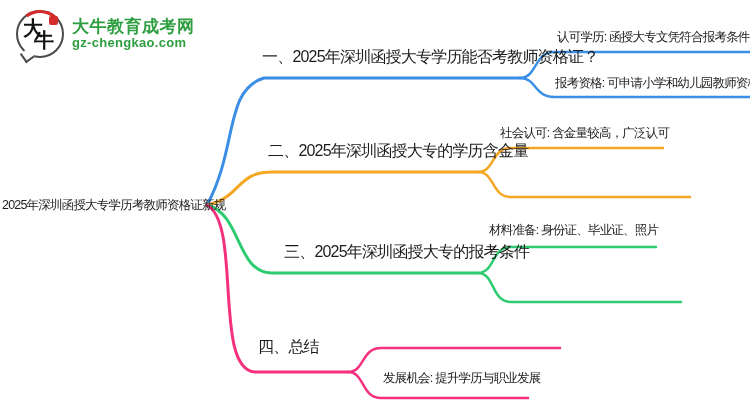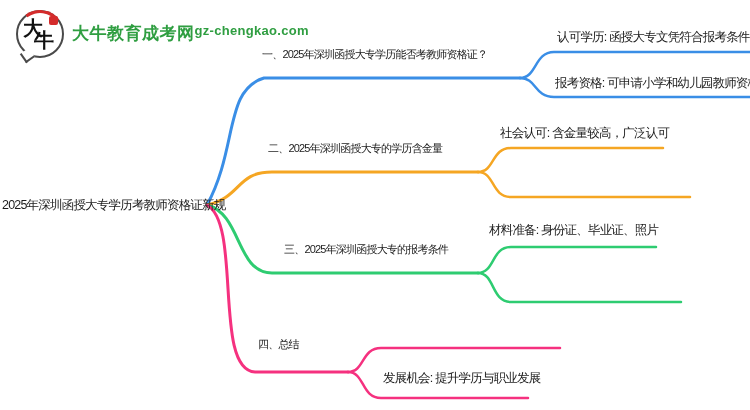--- a/index.html
+++ b/index.html
@@ -2,32 +2,32 @@
 <html><head>
 <meta charset="utf-8">
 <style>
   html,body{margin:0;padding:0;}
   body{width:750px;height:410px;background:#ffffff;font-family:"Liberation Sans","DejaVu Sans",sans-serif;}
   .canvas{position:relative;width:750px;height:410px;overflow:hidden;background:#fff;}
   svg.links{position:absolute;left:0;top:0;width:750px;height:410px;}
   svg.links path{fill:none;stroke-linecap:round;stroke-linejoin:round;}
   .lbl{position:absolute;color:#1c1c1c;font-weight:normal;white-space:nowrap;letter-spacing:-0.8px;}
   .root-lbl{font-size:12.5px;width:212px;text-align:center;}
-  .hdr{font-size:11px;}
+  .hdr{font-size:16px;}
   .sub{font-size:12.5px;}
   
   .logo{position:absolute;left:16px;top:10px;display:flex;align-items:center;gap:8px;cursor:pointer;}
   .logo-badge{position:relative;width:44px;height:44px;border:2px solid #4a4a4a;border-radius:50%;background:#fff;}
   .logo-badge-top{position:absolute;left:-2px;top:-2px;right:-2px;bottom:-2px;border:3px solid transparent;border-top-color:#d42b2b;border-radius:50%;transform:rotate(8deg);}
   .logo-char{position:absolute;color:#111;font-weight:bold;line-height:1;}
   .logo-char.c1{left:5px;top:6px;font-size:20px;}
   .logo-char.c2{left:16px;top:18px;font-size:20px;}
   .logo-stamp{position:absolute;right:4px;top:4px;width:9px;height:9px;background:#d42b2b;border-radius:2px;}
   .logo-tail{position:absolute;left:4px;bottom:-5px;width:9px;height:9px;background:#fff;border-right:2px solid #4a4a4a;border-bottom:2px solid #4a4a4a;transform:rotate(55deg);}
-  .logo-text{display:flex;flex-direction:row;line-height:1.15;}
+  .logo-text{display:flex;flex-direction:column;line-height:1.15;}
   .logo-title{font-size:17px;font-weight:bold;letter-spacing:0.5px;}
   .logo-domain{font-size:13px;font-weight:bold;letter-spacing:0.3px;}
 </style>
 </head>
 <body>
 
 <div class="canvas">
 
   <svg class="links" viewBox="0 0 750 410">
 

